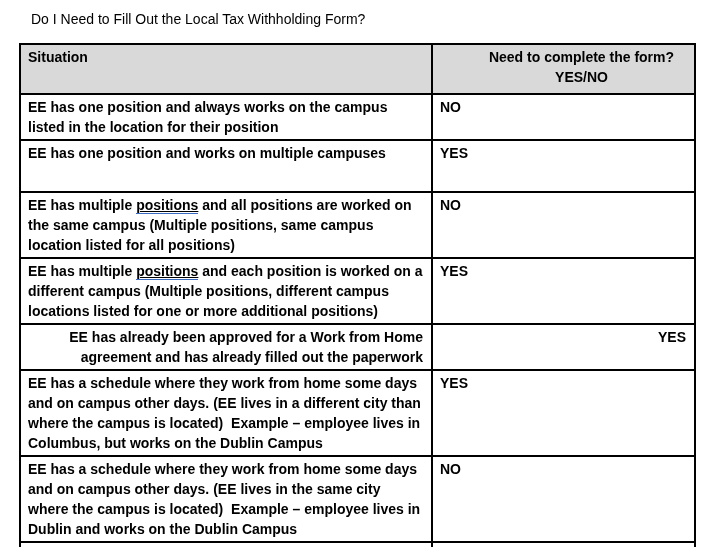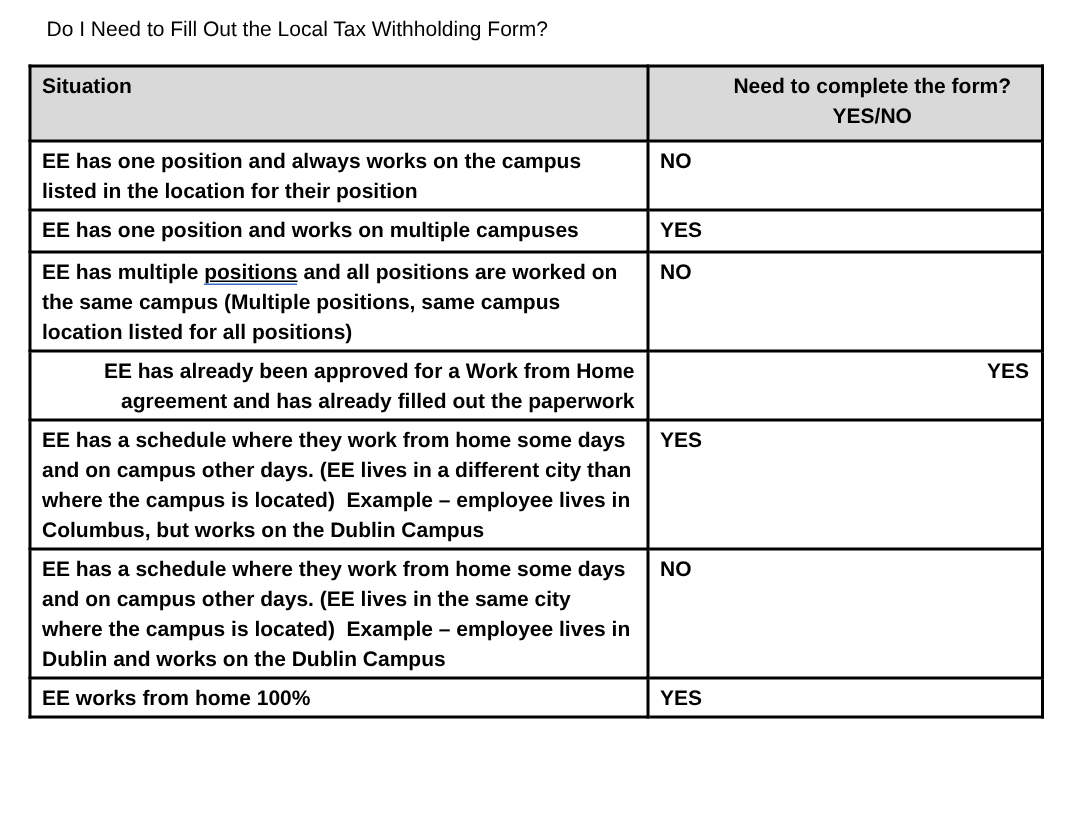--- a/index.html
+++ b/index.html
@@ -37,21 +37,21 @@
   th.h-ans { text-align: center; padding-left: 44px; }
   td.sit { white-space: pre-wrap; }
   td.ans { white-space: nowrap; }
   .gram {
     text-decoration: underline;
     text-decoration-thickness: 1px;
     border-bottom: 1px solid var(--grammar_underline, #3a6bc4);
   }
   tr.tr-head { height: 50px; }
   tr.tr-0 { height: 43px; }
-  tr.tr-1 { height: 28px; }
+  tr.tr-1 { height: 52px; }
   tr.tr-2 { height: 60px; margin-top: 32px; }
   tr.tr-3 { height: 60px; }
   tr.tr-4 { height: 40px; text-align: right; }
   tr.tr-5 { height: 82px; }
   tr.tr-6 { height: 80px; }
   tr.tr-7 { height: 22px; }
 </style>
 </head>
 <body>
 
@@ -78,20 +78,24 @@
         <td class="ans">NO</td>
       </tr>
       <tr class="tr-1">
         <td class="sit">EE has one position and works on multiple campuses</td>
         <td class="ans">YES</td>
       </tr>
       <tr class="tr-2">
         <td class="sit"><span>EE has multiple </span><span class="gram">positions</span><span> and all positions are worked on the same campus (Multiple positions, same campus location listed for all positions)</span></td>
         <td class="ans">NO</td>
       </tr>
+      <tr class="tr-3">
+        <td class="sit"><span>EE has multiple </span><span class="gram">positions</span><span> and each position is worked on a different campus (Multiple positions, different campus locations listed for one or more additional positions)</span></td>
+        <td class="ans">YES</td>
+      </tr>
       <tr class="tr-4">
         <td class="sit">EE has already been approved for a Work from Home agreement and has already filled out the paperwork</td>
         <td class="ans">YES</td>
       </tr>
       <tr class="tr-5">
         <td class="sit">EE has a schedule where they work from home some days and on campus other days. (EE lives in a different city than where the campus is located)  Example – employee lives in Columbus, but works on the Dublin Campus</td>
         <td class="ans">YES</td>
       </tr>
       <tr class="tr-6">
         <td class="sit">EE has a schedule where they work from home some days and on campus other days. (EE lives in the same city where the campus is located)  Example – employee lives in Dublin and works on the Dublin Campus</td>

